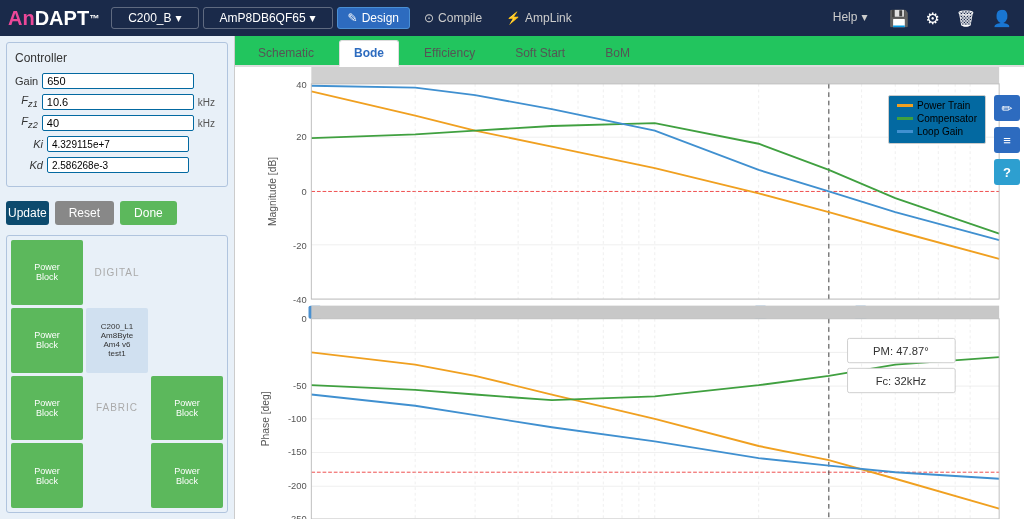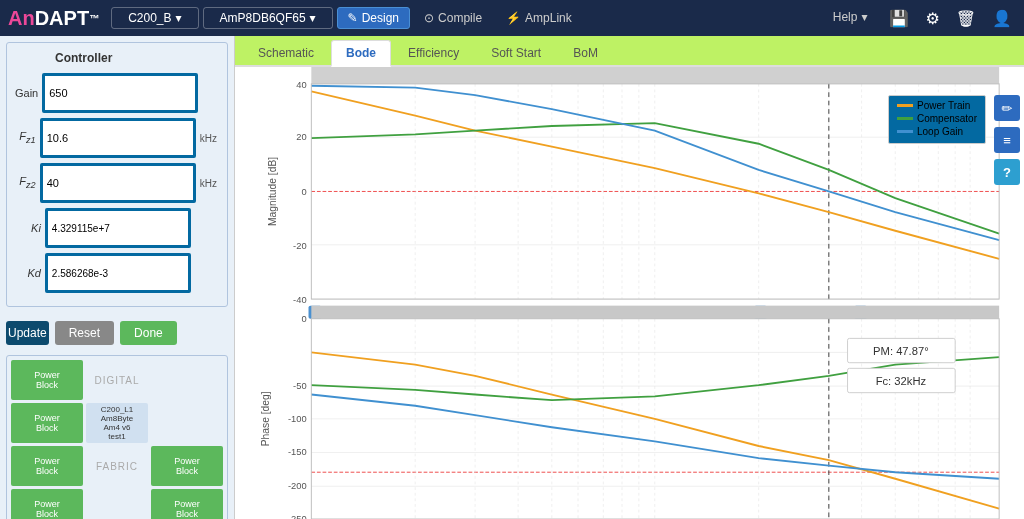--- a/index.html
+++ b/index.html
@@ -94,41 +94,40 @@
 
     .controller-section {
       background: #e8f0f8;
       padding: 8px;
       border: 1px solid #b0c4de;
       margin: 6px;
       border-radius: 3px;
     }
     .controller-title {
       font-size: 12px;
-      font-weight: bold;
+      font-weight: normal;
       color: #333;
       margin-bottom: 8px;
-      margin-left: 40px;
     }
     .form-row {
       display: flex;
       align-items: center;
       margin-bottom: 5px;
       gap: 4px;
     }
     .form-label {
       width: 30px;
       font-size: 11px;
       color: #333;
       text-align: right;
     }
     .form-input {
       flex: 1;
-      height: 40px;
-      border: 3px solid #0369a1;
+      height: 16px;
+      border: 1px solid #0369a1;
       background: white;
       padding: 0 4px;
       font-size: 11px;
       border-radius: 2px;
     }
     .form-unit {
       font-size: 10px;
       color: #555;
       width: 28px;
     }
@@ -180,24 +179,24 @@
     .right-content {
       flex: 1;
       display: flex;
       flex-direction: column;
       background: white;
     }
 
     
     .sub-tabs {
       display: flex;
-      background: #bef264;
+      background: #22c55e;
       border-bottom: 2px solid #ddd;
       padding: 4px 8px 0 8px;
-      gap: 2px;
+      gap: 10px;
     }
     .sub-tab {
       padding: 5px 14px;
       cursor: pointer;
       font-size: 12px;
       color: #555;
       border: 1px solid transparent;
       border-bottom: none;
       border-radius: 3px 3px 0 0;
       background: transparent;

